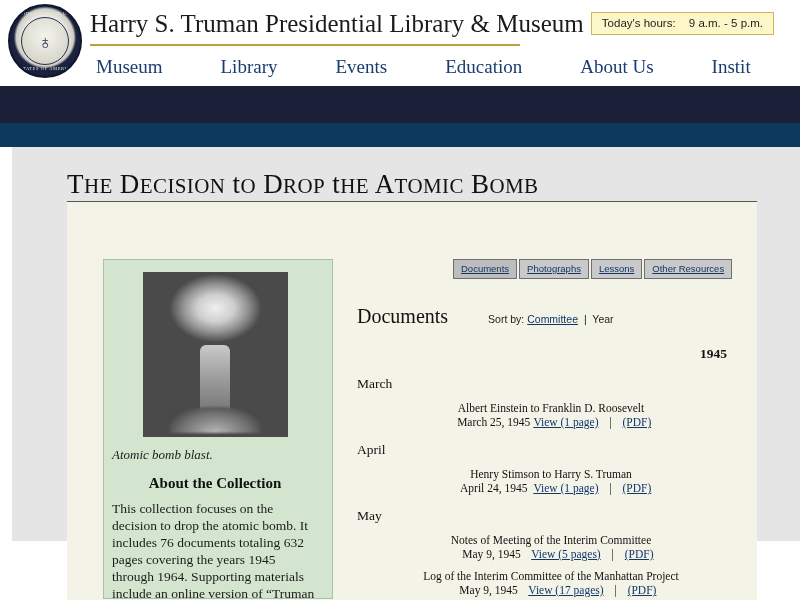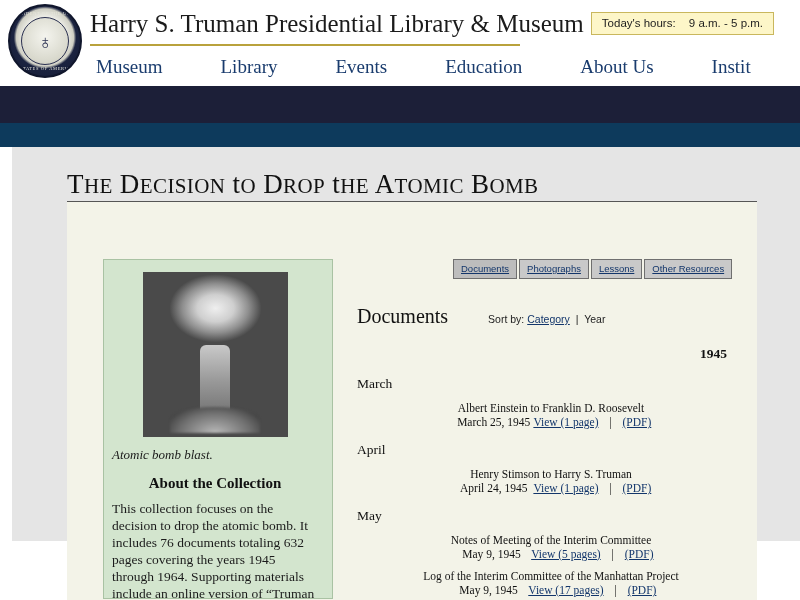--- a/index.html
+++ b/index.html
@@ -348,21 +348,21 @@
           <div class="tab active">Documents</div>
           <div class="tab">Photographs</div>
           <div class="tab">Lessons</div>
           <div class="tab">Other Resources</div>
         </div>
 
         <div class="doc-head">
           <div class="doc-title">Documents</div>
           <div class="sortby">
             <span>Sort by:</span>
-            <a>Category</a>
+            <a>Committee</a>
             <span class="sep">|</span>
             <span>Year</span>
           </div>
         </div>
 
         <div class="year">1945</div>
 
         <div class="month">March</div>
         <div class="entry">
           <div class="entry-title">Albert Einstein to Franklin D. Roosevelt</div>

